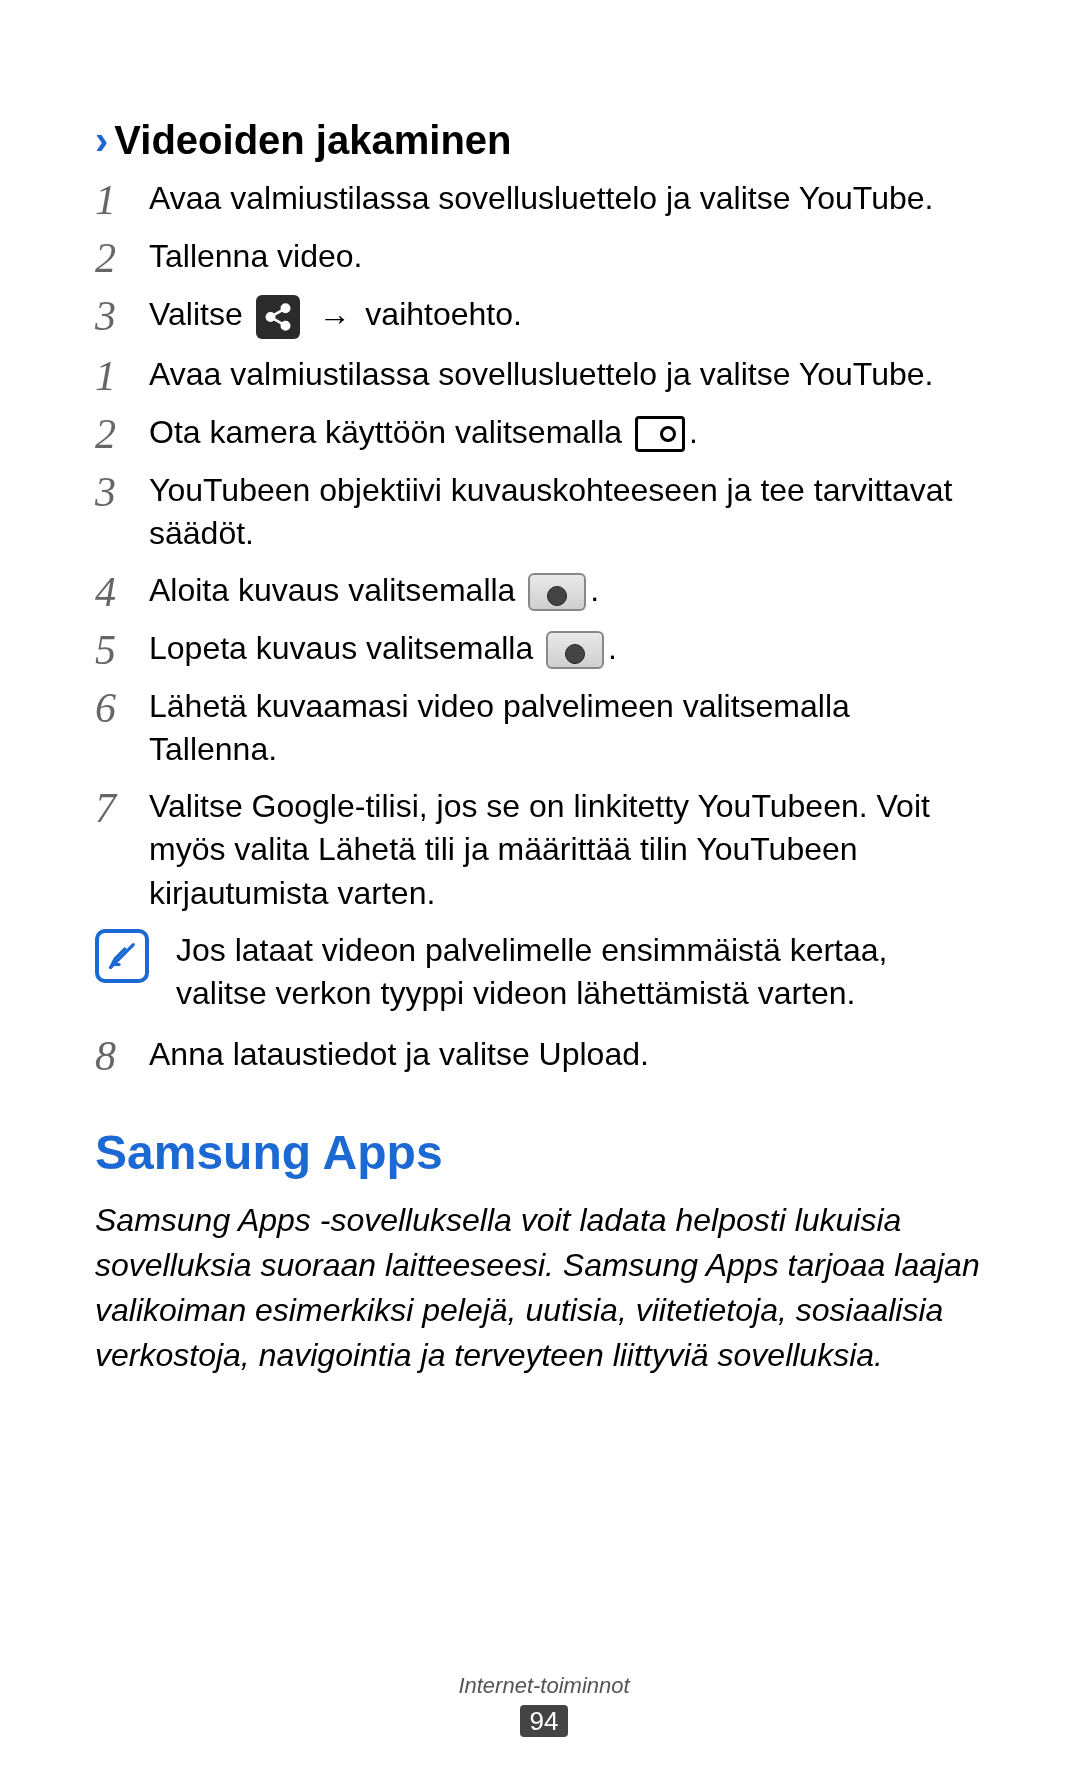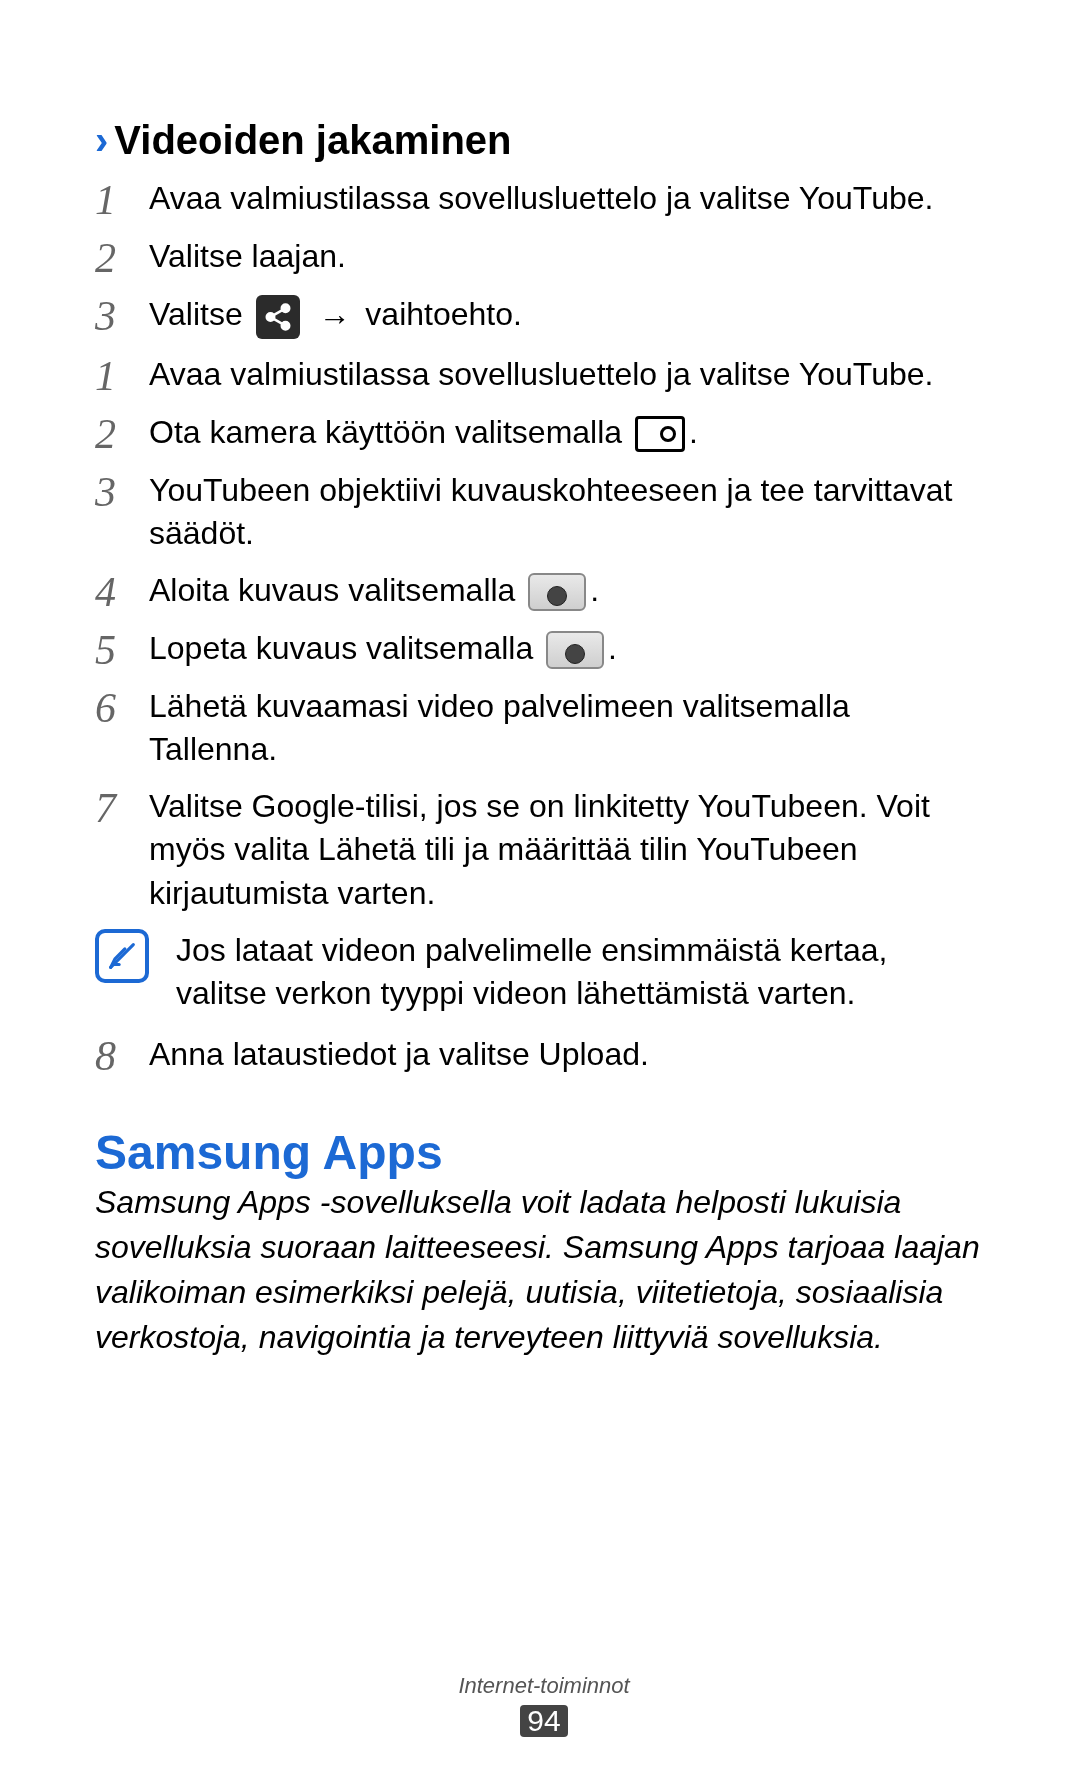--- a/index.html
+++ b/index.html
@@ -17,45 +17,45 @@
   .camera-box { width: 50px; height: 36px; border: 3px solid #000; border-radius: 4px; position: relative; }
   .camera-box::after { content: ""; position: absolute; right: 6px; top: 50%; transform: translateY(-50%); width: 10px; height: 10px; border: 3px solid #000; border-radius: 50%; }
   .record-btn { width: 58px; height: 38px; background: linear-gradient(#e9e9e9,#cfcfcf); border: 2px solid #888; border-radius: 6px; }
   .record-btn::after { content: ""; display: block; margin: 8px auto 0; width: 18px; height: 18px; background: #444; border-radius: 50%; border: 1px solid #222; }
   .stop-btn { width: 58px; height: 38px; background: linear-gradient(#e9e9e9,#cfcfcf); border: 2px solid #888; border-radius: 6px; }
   .stop-btn::after { content: ""; display: block; margin: 8px auto 0; width: 18px; height: 18px; background: #444; border-radius: 50%; border: 1px solid #222; }
   .arrow { margin: 0 6px; }
   .note { display: flex; align-items: flex-start; margin: 14px 0 18px 0; font-size: 32px; line-height: 1.35; gap: 11px; }
   .note-icon { width: 54px; height: 54px; border: 4px solid #1C69D4; border-radius: 10px; flex-shrink: 0; margin-right: 16px; display: flex; align-items: center; justify-content: center; }
   .note-icon svg { width: 34px; height: 34px; }
-  .main-heading { font-size: 48px; font-weight: 700; color: #1C69D4; margin-top: 48px; margin-bottom: 0; }
+  .main-heading { font-size: 48px; font-weight: 700; color: #1C69D4; margin-top: 48px; margin-bottom: 18px; }
   .body-text { font-size: 32px; line-height: 1.4; font-style: italic; }
   .footer { position: absolute; bottom: 34px; left: 8px; right: 0; text-align: center; }
   .footer-label { font-style: italic; font-size: 22px; color: #555; }
-  .page-badge { margin: 6px auto 0; width: 48px; height: 32px; background: #444; color: #fff; font-size: 30px; line-height: 32px; border-radius: 4px; }
+  .page-badge { margin: 6px auto 0; width: 48px; height: 32px; background: #444; color: #fff; font-size: 26px; line-height: 32px; border-radius: 4px; }
 </style>
 </head>
 <body>
 
 <div class="page">
 
   <div class="subheading">
     <span class="chev">›</span><span>Videoiden jakaminen</span>
   </div>
 
   <div class="step">
     <div class="step-num">1</div>
     <div class="step-body">
       <span>Avaa valmiustilassa sovellusluettelo ja valitse </span><span class="bold">YouTube</span><span>.</span>
     </div>
   </div>
 
   <div class="step">
     <div class="step-num">2</div>
-    <div class="step-body">Valitse laajan.</div>
+    <div class="step-body">Tallenna video.</div>
   </div>
 
   <div class="step">
     <div class="step-num">3</div>
     <div class="step-body">
       <span>Valitse </span>
       <span class="inline-icon share-icon">
         <svg viewBox="0 0 24 24" fill="none" stroke="#fff" stroke-width="2">
             <circle cx="18" cy="5" r="3" fill="#fff"></circle>
             <circle cx="6" cy="12" r="3" fill="#fff"></circle>

